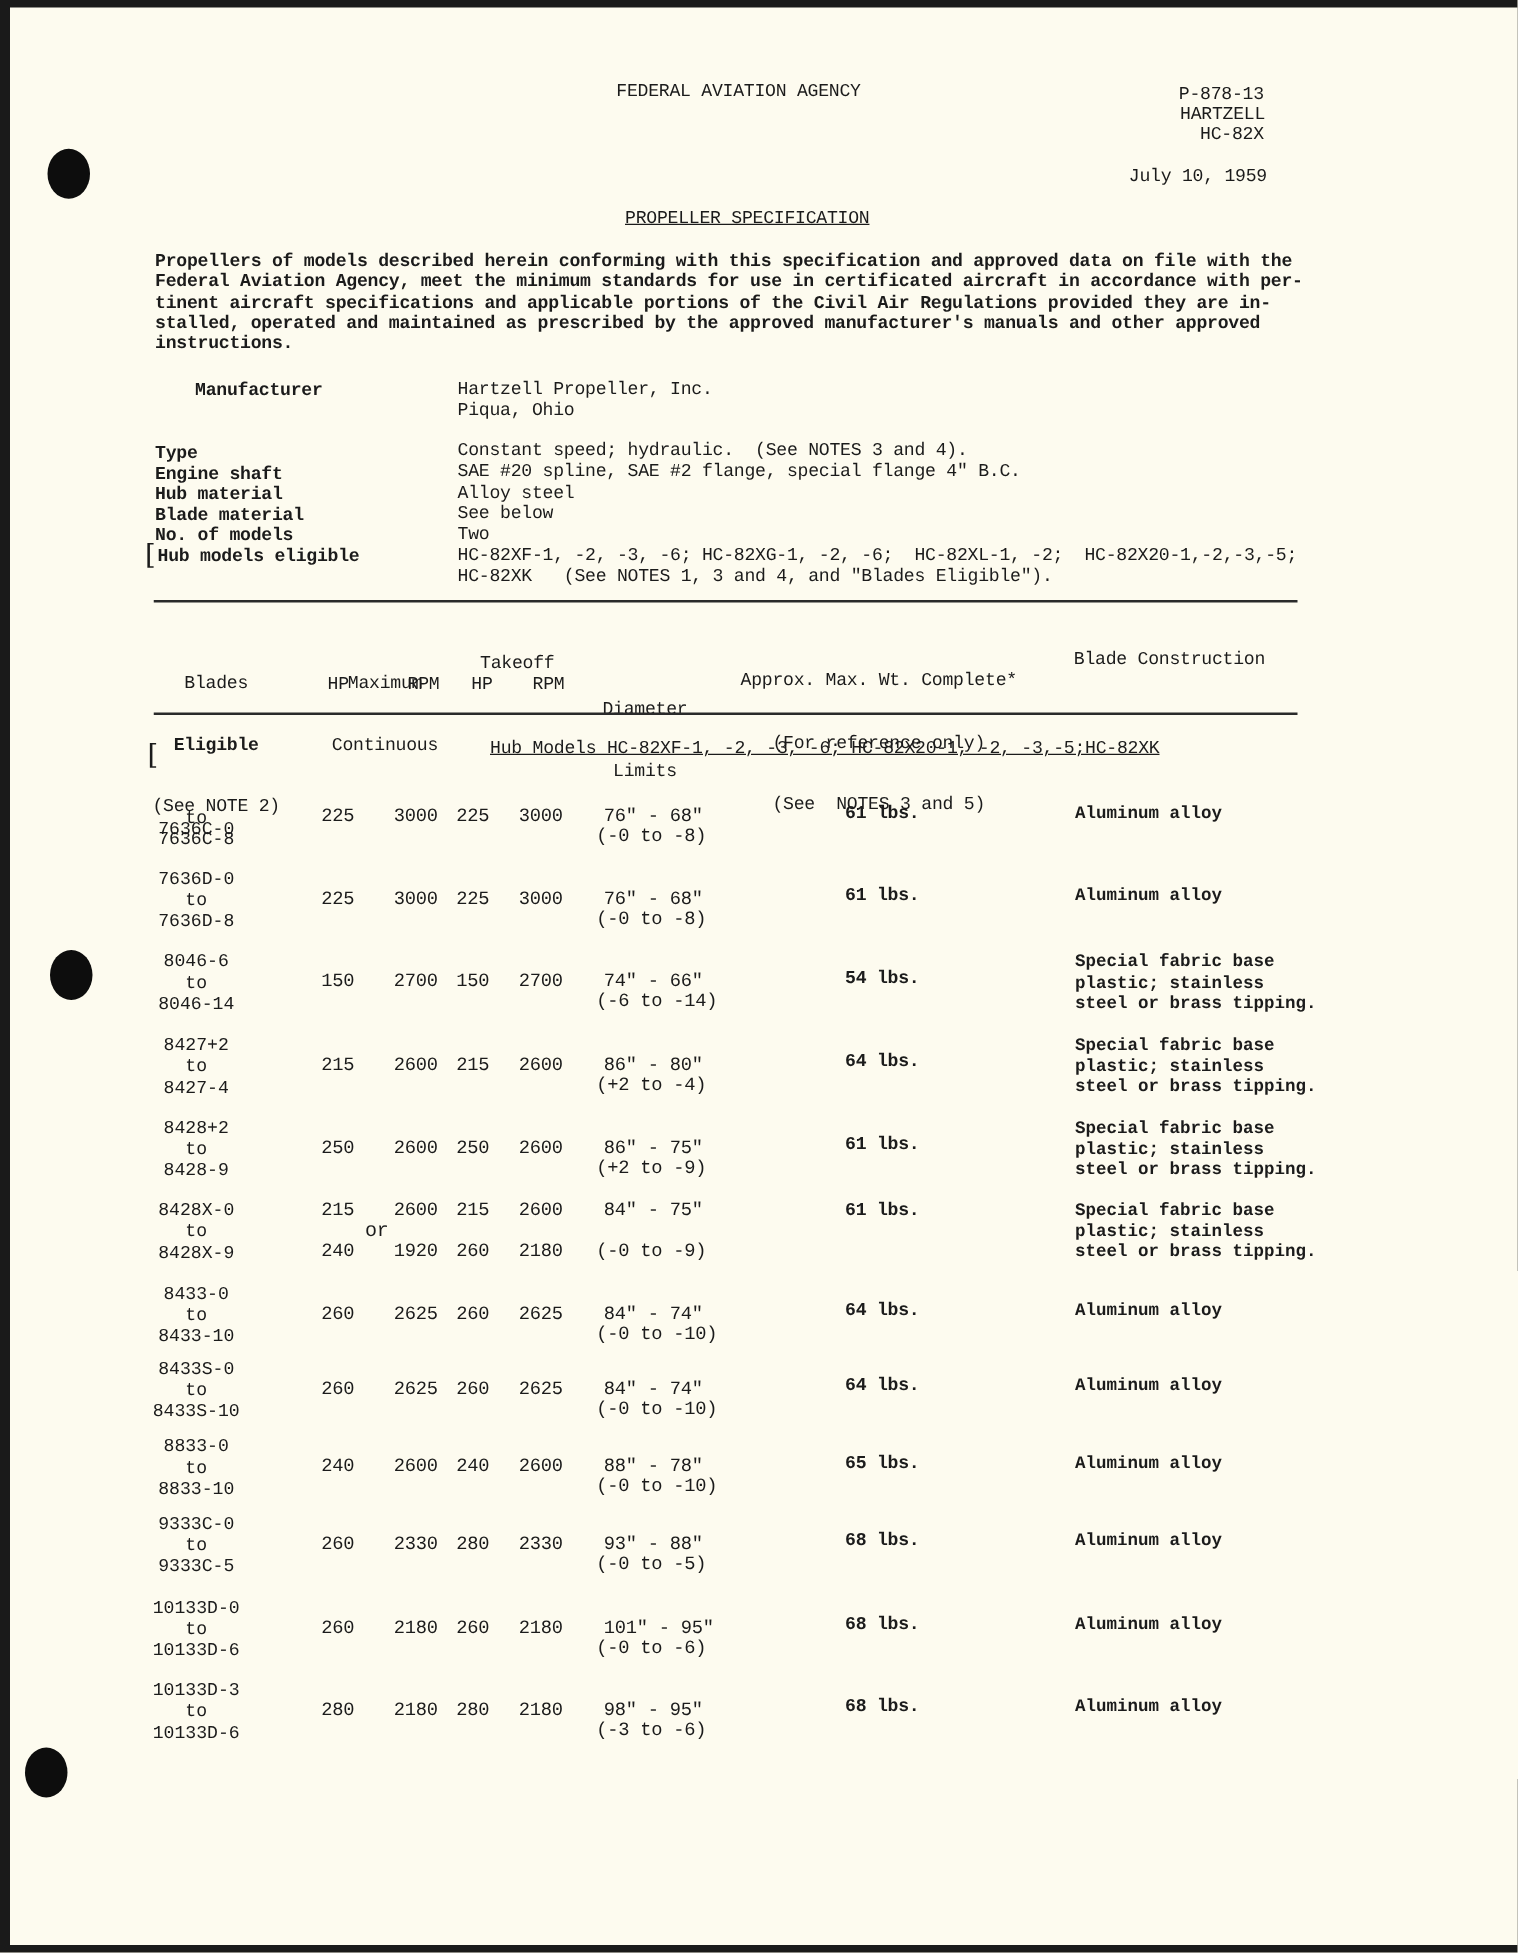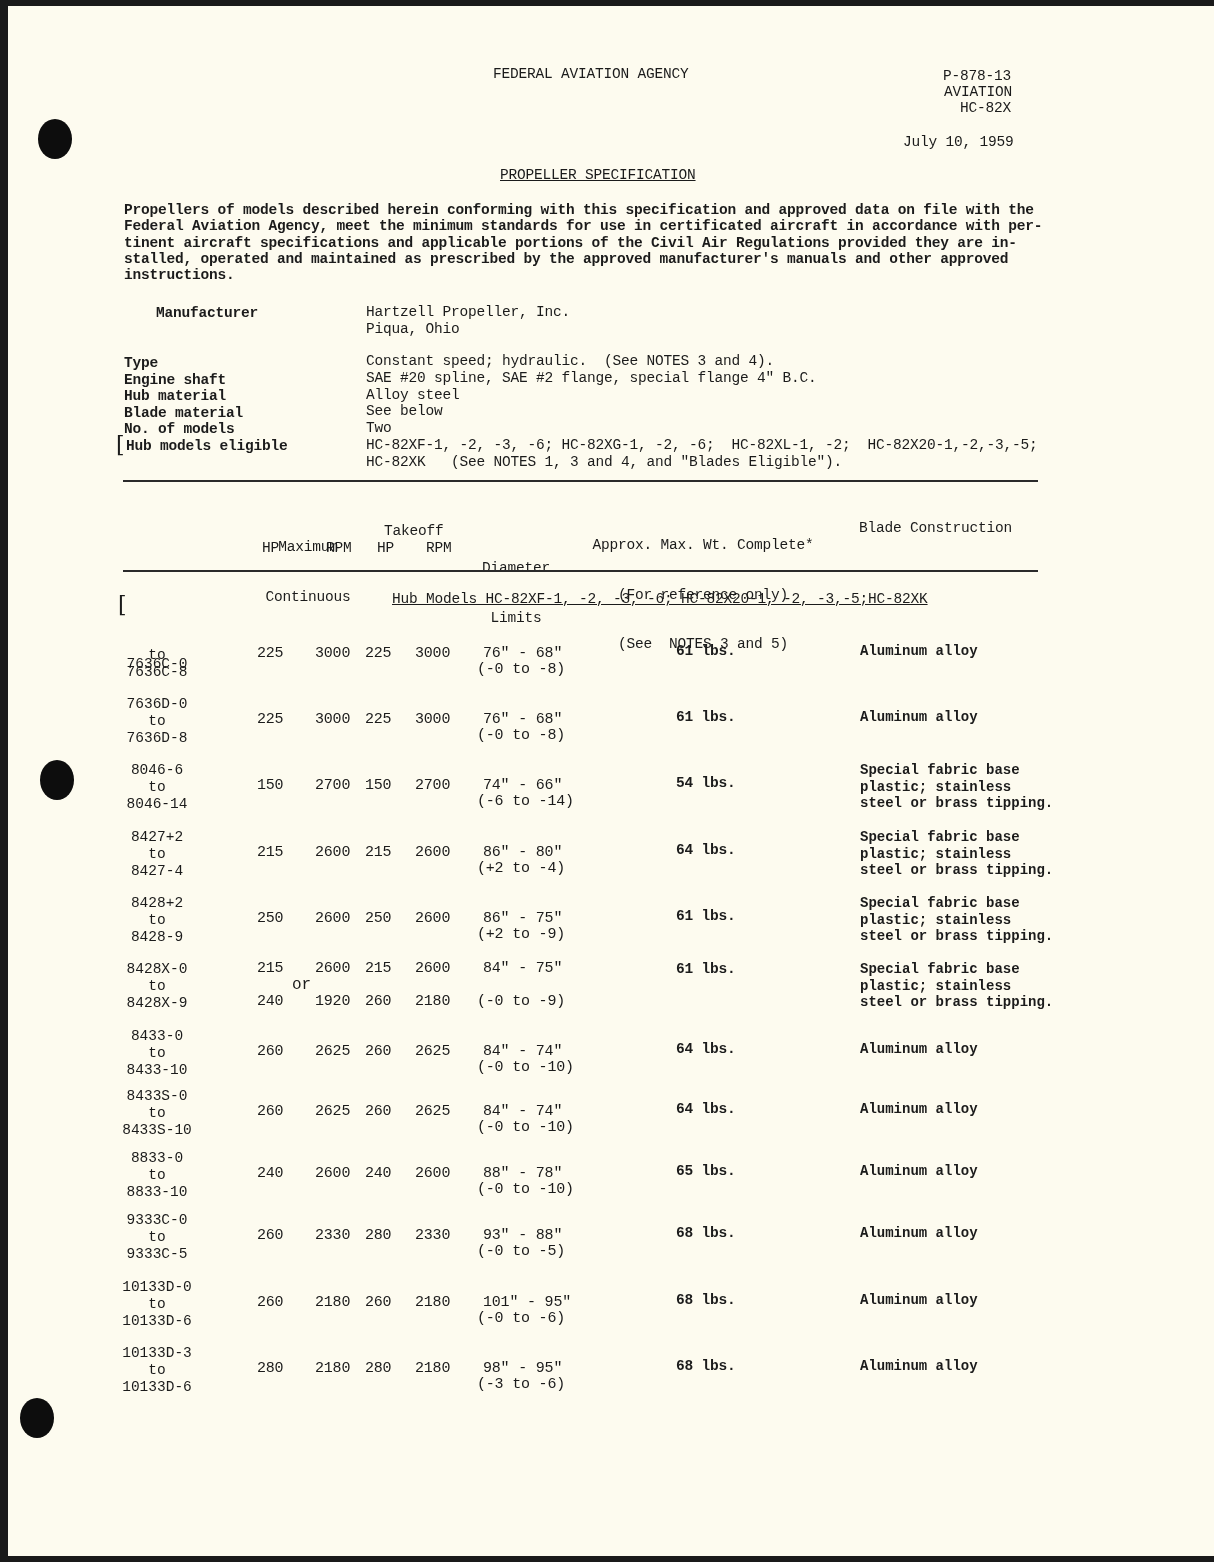--- a/index.html
+++ b/index.html
@@ -29,21 +29,21 @@
 <body>
 
 <div class="page">
 
   <div class="hole" style="left:30px; top:113px;"></div>
   <div class="hole" style="left:32px; top:754px;"></div>
   <div class="hole" style="left:12px; top:1392px;"></div>
 
   <div class="abs txt" style="left:485px; top:60px;">FEDERAL AVIATION AGENCY</div>
   <div class="abs txt" style="left:935px; top:62px;">P-878-13</div>
-  <div class="abs txt" style="left:936px; top:78px;">AVIATION</div>
+  <div class="abs txt" style="left:936px; top:78px;">HARTZELL</div>
   <div class="abs txt" style="left:952px; top:94px;">HC-82X</div>
   <div class="abs txt" style="left:895px; top:128px;">July 10, 1959</div>
   <div class="abs txt ul" style="left:492px; top:161px;">PROPELLER SPECIFICATION</div>
 
   <div class="abs txt bold" style="left:116px; top:212px;">Federal Aviation Agency, meet the minimum standards for use in certificated aircraft in accordance with per-</div>
   <div class="abs txt bold" style="left:116px; top:196px;">Propellers of models described herein conforming with this specification and approved data on file with the</div>
   <div class="abs txt bold" style="left:116px; top:229px;">tinent aircraft specifications and applicable portions of the Civil Air Regulations provided they are in-</div>
   <div class="abs txt bold" style="left:116px; top:245px;">stalled, operated and maintained as prescribed by the approved manufacturer's manuals and other approved</div>
   <div class="abs txt bold" style="left:116px; top:261px;">instructions.</div>
 
@@ -61,20 +61,25 @@
   <div class="abs txt" style="left:358px; top:397px;">See below</div>
   <div class="abs txt bold" style="left:116px; top:415px;">No. of models</div>
   <div class="abs txt" style="left:358px; top:414px;">Two</div>
   <div class="bracket" style="left:108px; top:426px;">[</div>
   <div class="abs txt bold" style="left:118px; top:432px;">Hub models eligible</div>
   <div class="abs txt" style="left:358px; top:431px;">HC-82XF-1, -2, -3, -6; HC-82XG-1, -2, -6;  HC-82XL-1, -2;  HC-82X20-1,-2,-3,-5;</div>
   <div class="abs txt" style="left:358px; top:448px;">HC-82XK   (See NOTES 1, 3 and 4, and "Blades Eligible").</div>
 
   <div class="rule" style="left:115px; top:474px; width:915px;"></div>
 
+  <div class="abs txt center" style="left:110px; top:500px; width:110px;">
+    <div>Blades</div>
+    <div class="bold">Eligible</div>
+    <div>(See NOTE 2)</div>
+  </div>
   <div class="abs txt center" style="left:250px; top:500px; width:100px;">
     <div>Maximum</div>
     <div>Continuous</div>
   </div>
   <div class="abs txt" style="left:254px; top:534px;">HP</div>
   <div class="abs txt" style="left:318px; top:534px;">RPM</div>
   <div class="abs txt" style="left:376px; top:517px;">Takeoff</div>
   <div class="abs txt" style="left:369px; top:534px;">HP</div>
   <div class="abs txt" style="left:418px; top:534px;">RPM</div>
   <div class="abs txt center" style="left:468px; top:521px; width:80px;">

